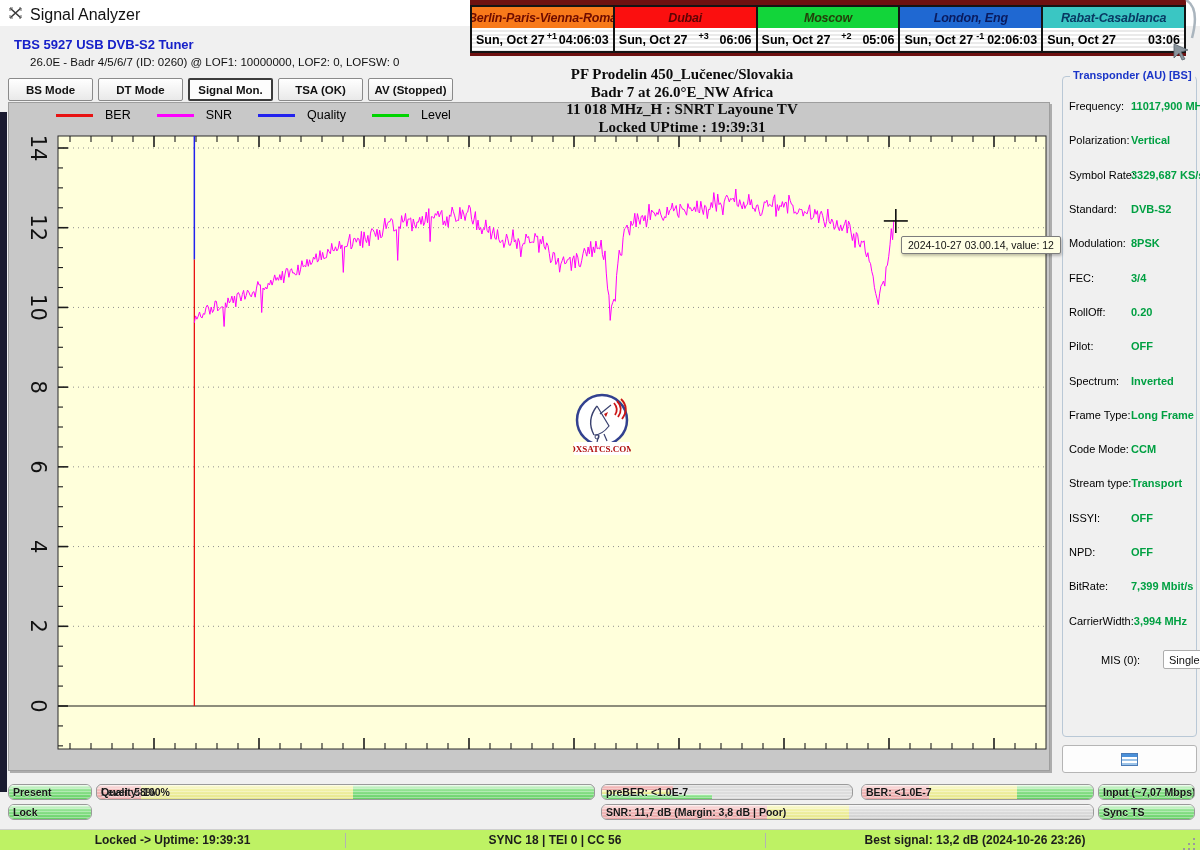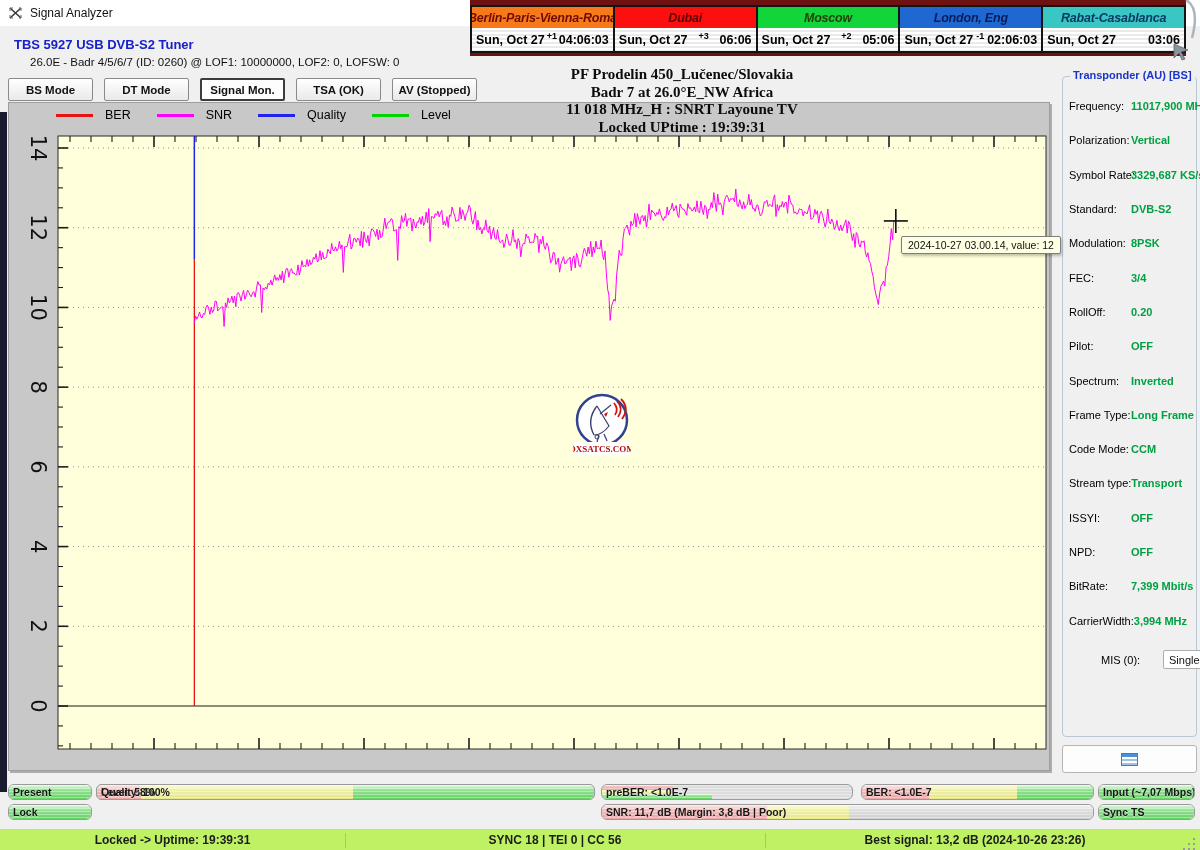--- a/index.html
+++ b/index.html
@@ -1,42 +1,42 @@
 <!DOCTYPE html>
 <html><head>
 <meta charset="utf-8">
 <style>
   html,body{margin:0;padding:0;background:#fff;}
   #app{position:relative;width:1200px;height:850px;background:#f0f0f0;overflow:hidden;
        font-family:"Liberation Sans",sans-serif;color:#111;}
   
   .titlebar{position:absolute;left:0;top:0;width:1200px;height:26px;background:#ffffff;}
   .titlebar .app-icon{position:absolute;left:8px;top:5px;}
-  .titlebar .wtitle{position:absolute;left:30px;top:6px;font-size:12px;color:#111;}
+  .titlebar .wtitle{position:absolute;left:30px;top:6px;font-size:16px;color:#111;}
   
   #clock-strip-top{position:absolute;left:470px;top:0;width:716px;height:5px;background:#6e1111;}
   #clocks{position:absolute;left:470px;top:5px;width:716px;height:48px;display:flex;
           border:2px solid #141414;box-sizing:border-box;background:#141414;}
   .clock{flex:1 1 0;display:flex;flex-direction:column;border-right:2px solid #141414;min-width:0;}
   .clock:last-child{border-right:none;}
   .clock-city{height:21px;display:flex;align-items:center;justify-content:center;
      font-style:italic;font-weight:bold;font-size:12.5px;letter-spacing:-0.2px;white-space:nowrap;overflow:hidden;}
   .clock-time{height:23px;background:repeating-linear-gradient(180deg,#ffffff 0 2px,#eaeaea 2px 4px);
      display:flex;align-items:center;justify-content:space-between;padding:0 4px;
      font-weight:bold;font-size:12.5px;color:#000;white-space:nowrap;}
   .clock-offset{font-size:9px;font-weight:bold;transform:translateY(-4px);}
   #clock-strip-bottom{position:absolute;left:470px;top:53px;width:716px;height:3px;background:#6e1111;}
   
   #swoosh{position:absolute;left:1184px;top:0;}
   #corner-arrow{position:absolute;left:1172px;top:42px;}
   
   .tuner-name{position:absolute;left:14px;top:37px;font-weight:bold;font-size:13px;color:#1721c9;}
   .tuner-info{position:absolute;left:30px;top:56px;font-size:11.5px;color:#101010;}
   
-  #tabs{position:absolute;left:8px;top:78px;display:flex;gap:11px;z-index:7;}
+  #tabs{position:absolute;left:8px;top:78px;display:flex;gap:5px;z-index:7;}
   .tab{width:85px;height:23px;display:flex;align-items:center;justify-content:center;
      font-weight:bold;font-size:11.5px;background:linear-gradient(180deg,#ffffff,#e9e9e9);
      border:1px solid #8a8a8a;border-radius:2px;box-sizing:border-box;cursor:default;}
   .tab.active{border:2px solid #3c3c3c;background:#fdfdfd;}
   
   #chart-panel{position:absolute;left:8px;top:102px;width:1042px;height:669px;background:#c8c8c8;
      border:1px solid #9e9e9e;box-sizing:border-box;box-shadow:2px 2px 0 rgba(90,90,90,.45);}
   #chart-svg{position:absolute;left:0;top:0;}
   #chart-titles{position:absolute;left:322px;top:66px;width:720px;text-align:center;z-index:6;
      font-family:"Liberation Serif",serif;font-weight:bold;font-size:15px;line-height:17.5px;color:#0c0c0c;}

